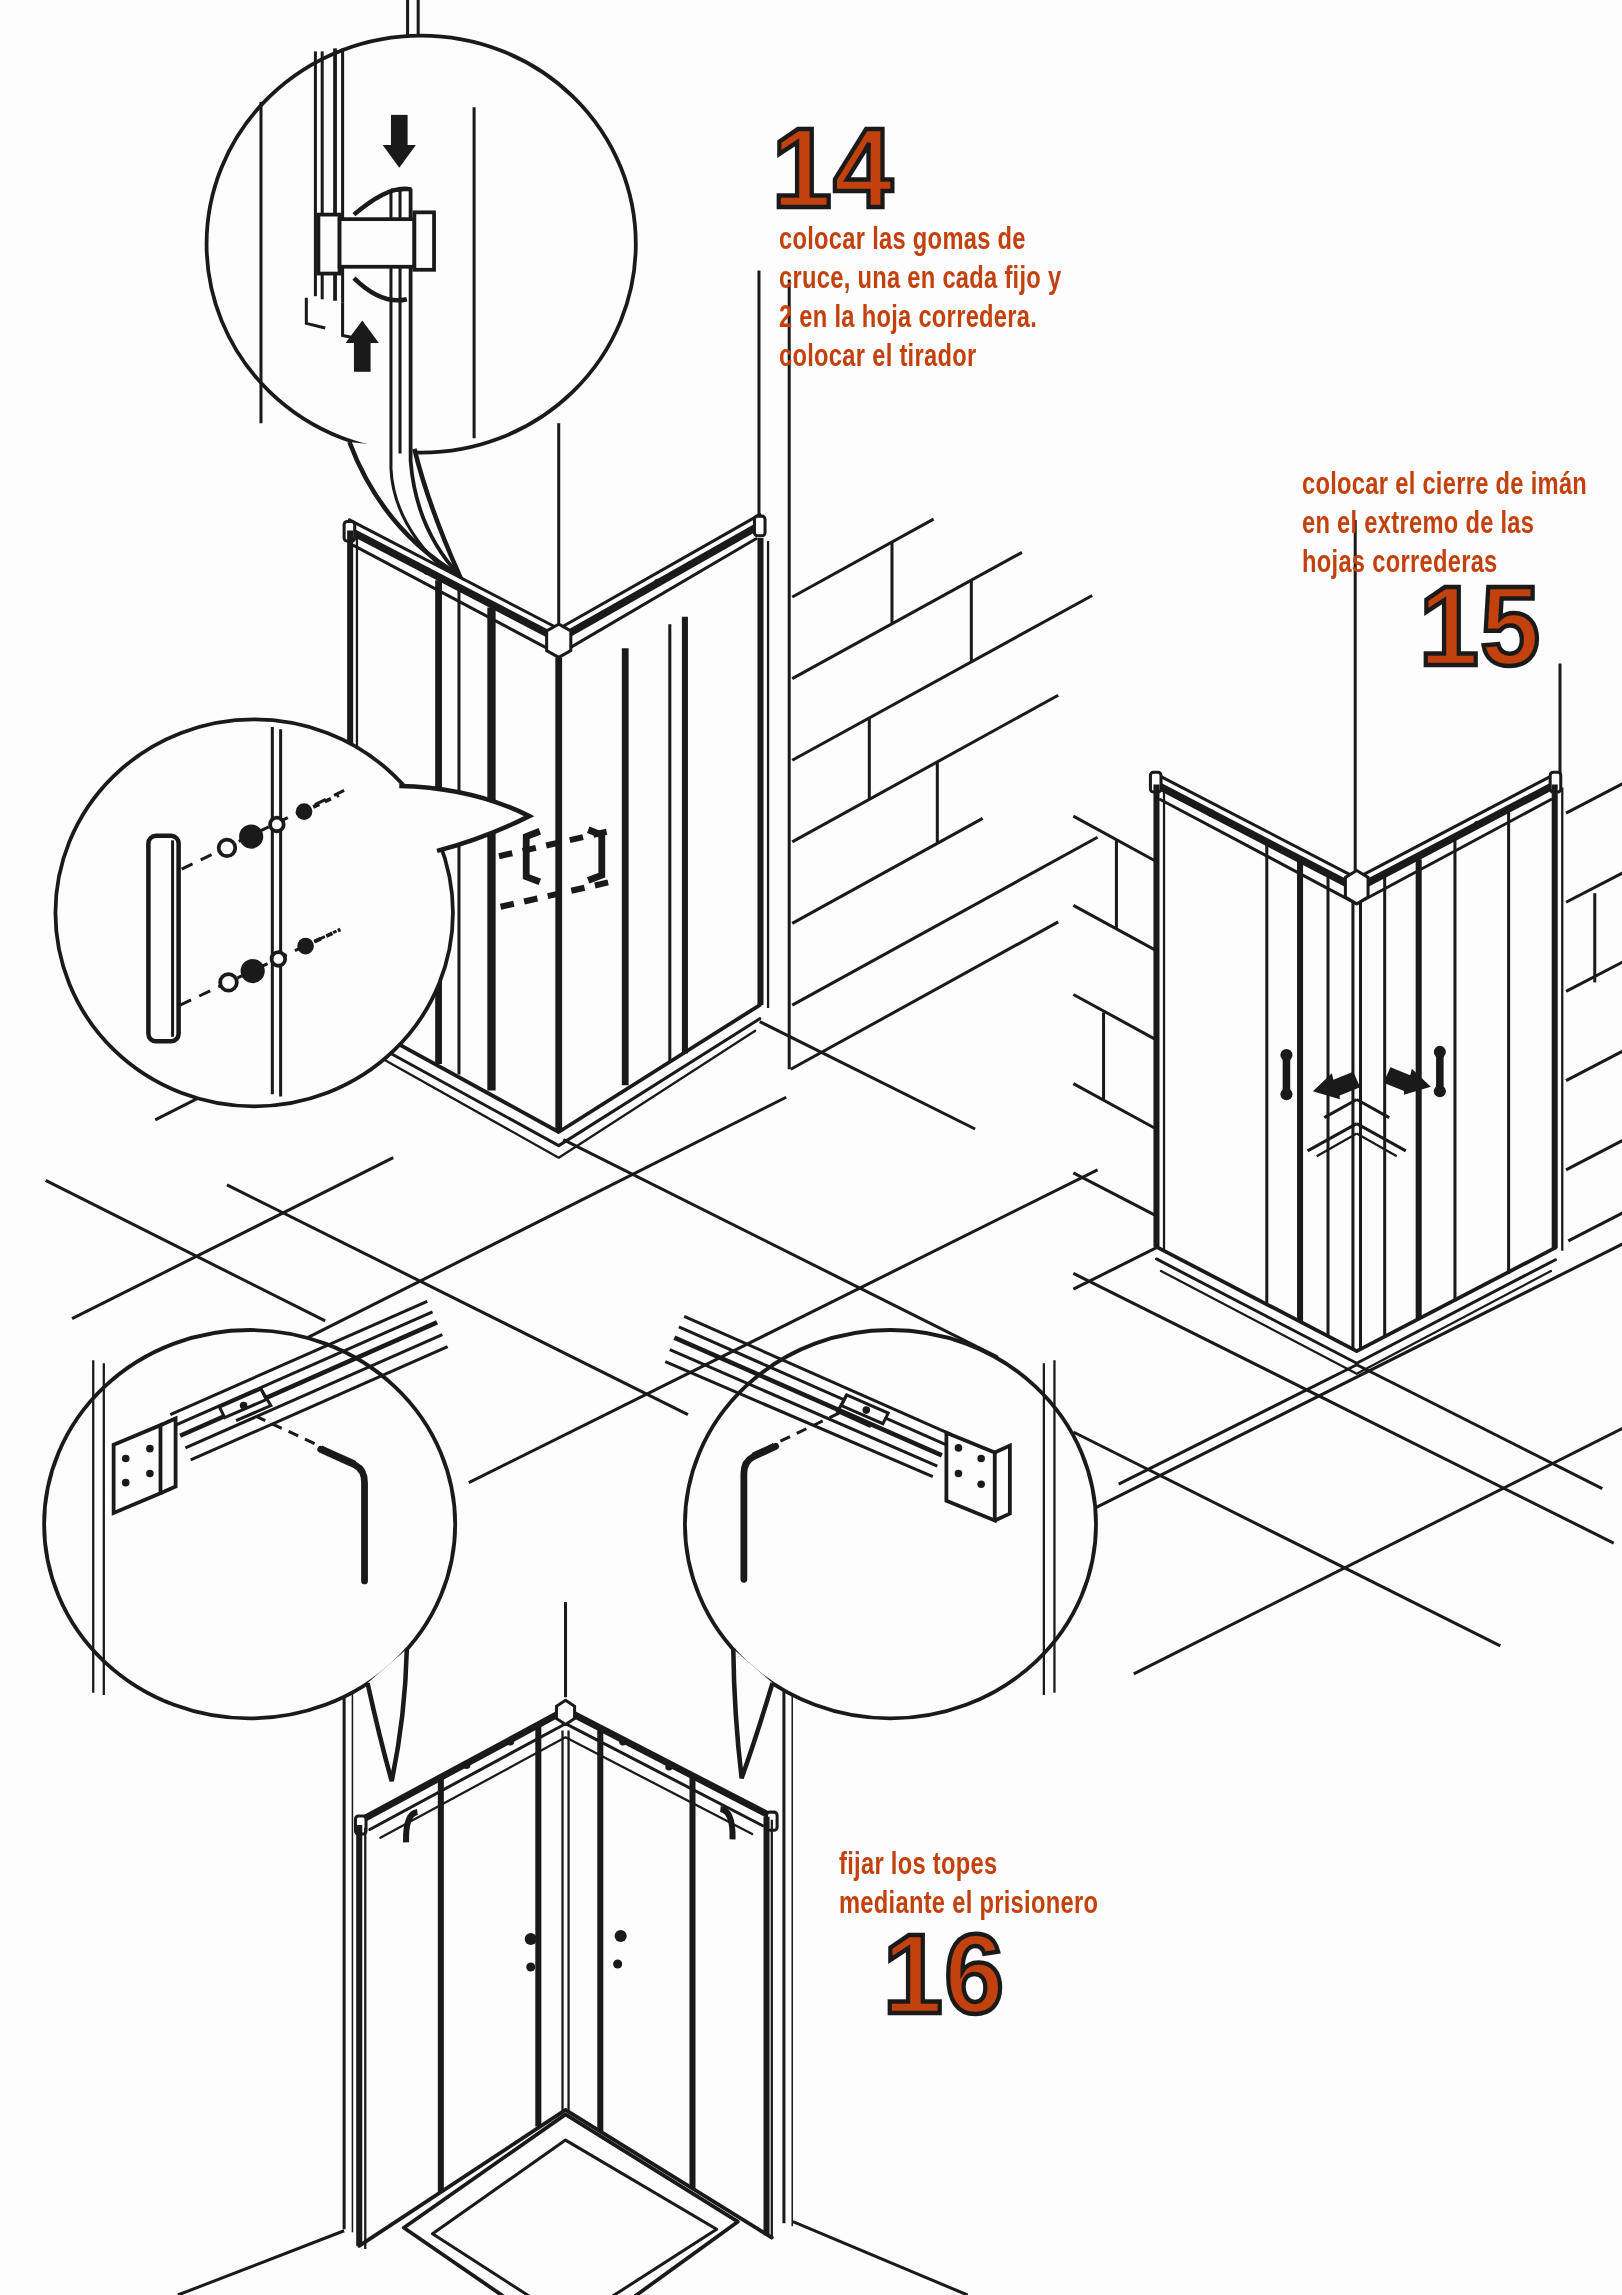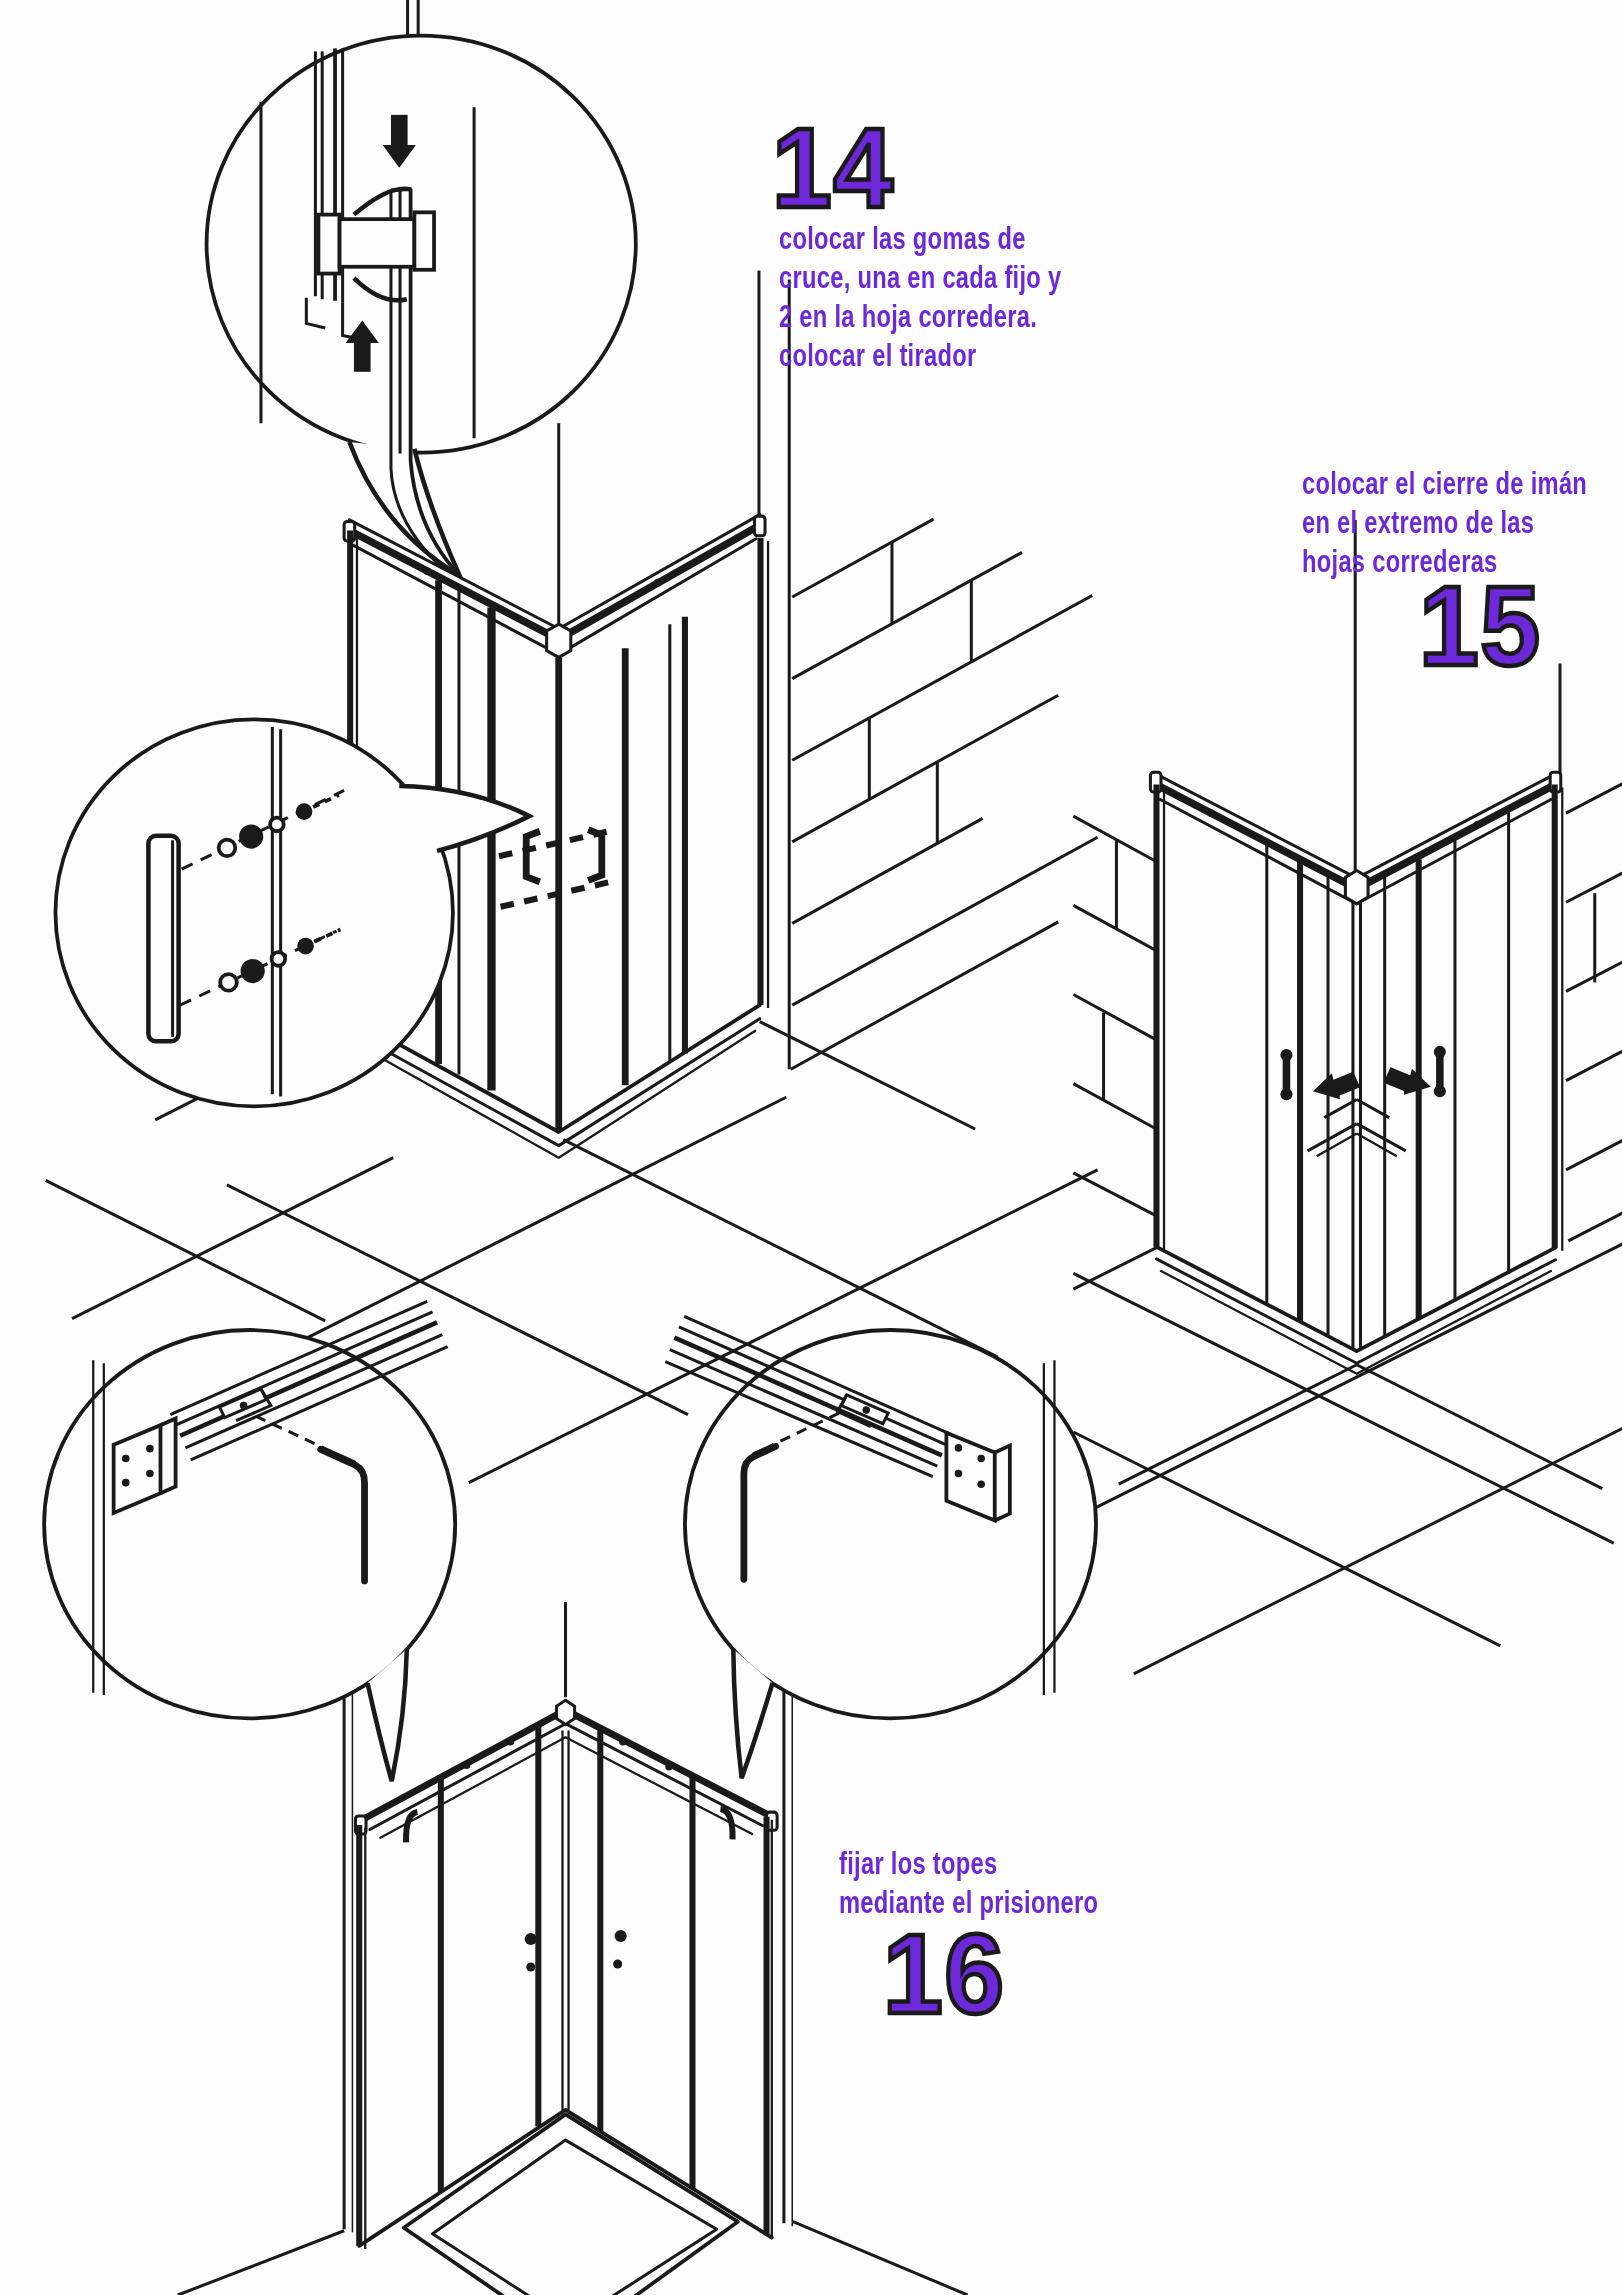--- a/index.html
+++ b/index.html
@@ -1,17 +1,17 @@
 <!DOCTYPE html>
 <html style="font-size:12px"><head>
 <meta charset="utf-8">
 <style>
   html,body{margin:0;padding:0;background:#e8e8e8;}
   #page{position:relative;width:1623px;height:2295px;background:#fdfdfd;overflow:hidden;
-        font-family:"Liberation Sans",sans-serif;color:#6d28d9;}
+        font-family:"Liberation Sans",sans-serif;color:#c2410c;}
   #art{position:absolute;left:0;top:0;width:1623px;height:2295px;}
   .abs{position:absolute;transform-origin:0 0;}
   .step-num{font-weight:bold;font-size:113px;line-height:1;letter-spacing:1.5px;
             -webkit-text-stroke:4.5px #1a1a1a;transform:scaleX(0.95);}
   .cap{font-weight:bold;font-size:32px;line-height:39px;letter-spacing:0.4px;
        transform:scaleX(0.74);white-space:nowrap;}
   svg *{vector-effect:none;}
   .ln{stroke:#1a1a1a;fill:none;}
   .w2{stroke-width:2px}.w3{stroke-width:3px}.w4{stroke-width:4px}.w5{stroke-width:5px}
   .w6{stroke-width:6px}.w8{stroke-width:8px}.w9{stroke-width:9px}.w10{stroke-width:10px}.w11{stroke-width:11px}

